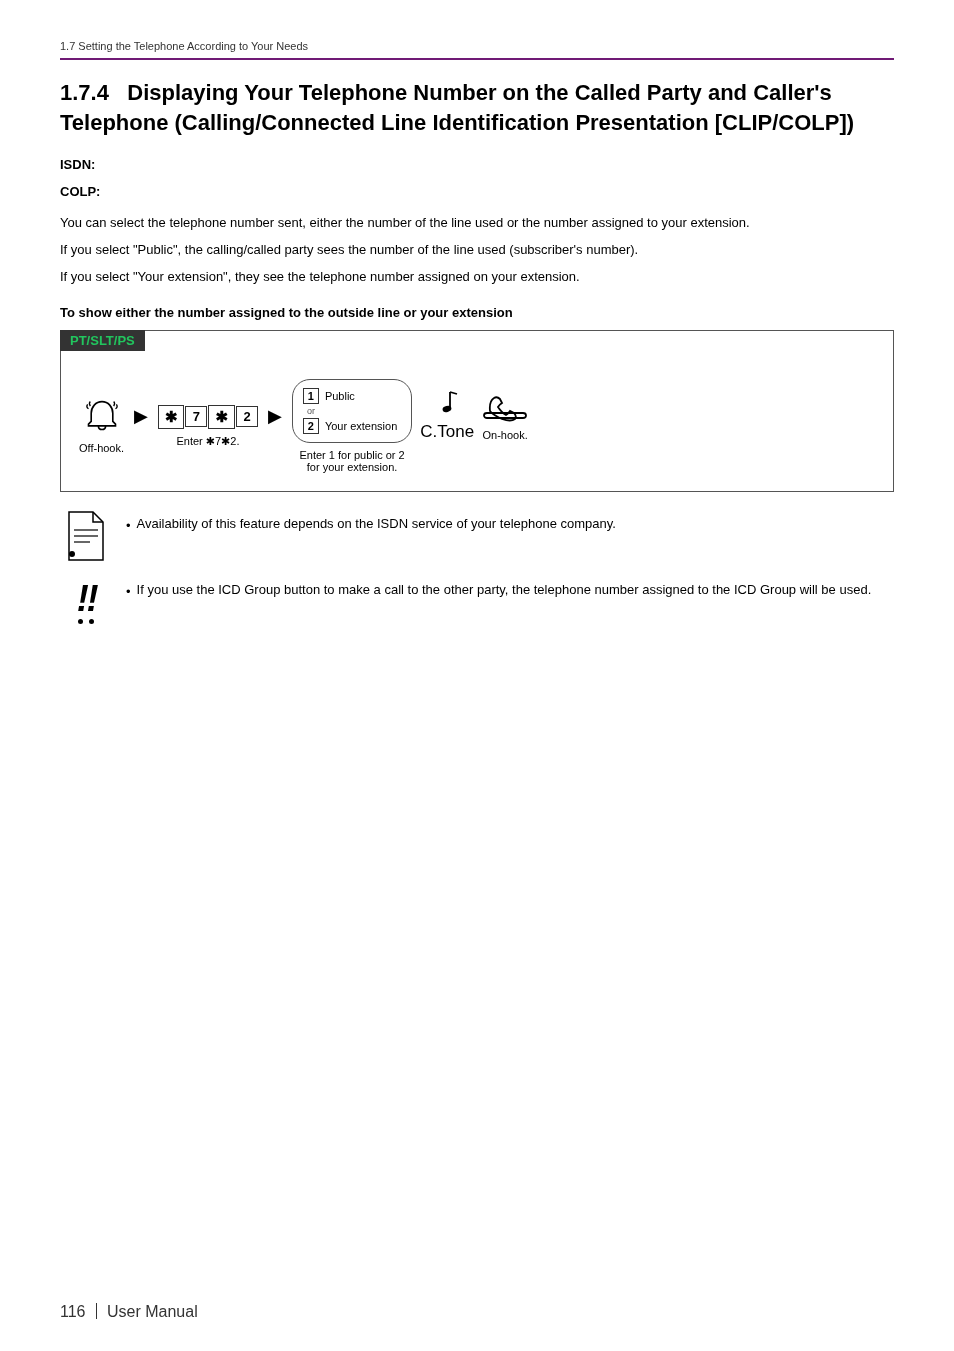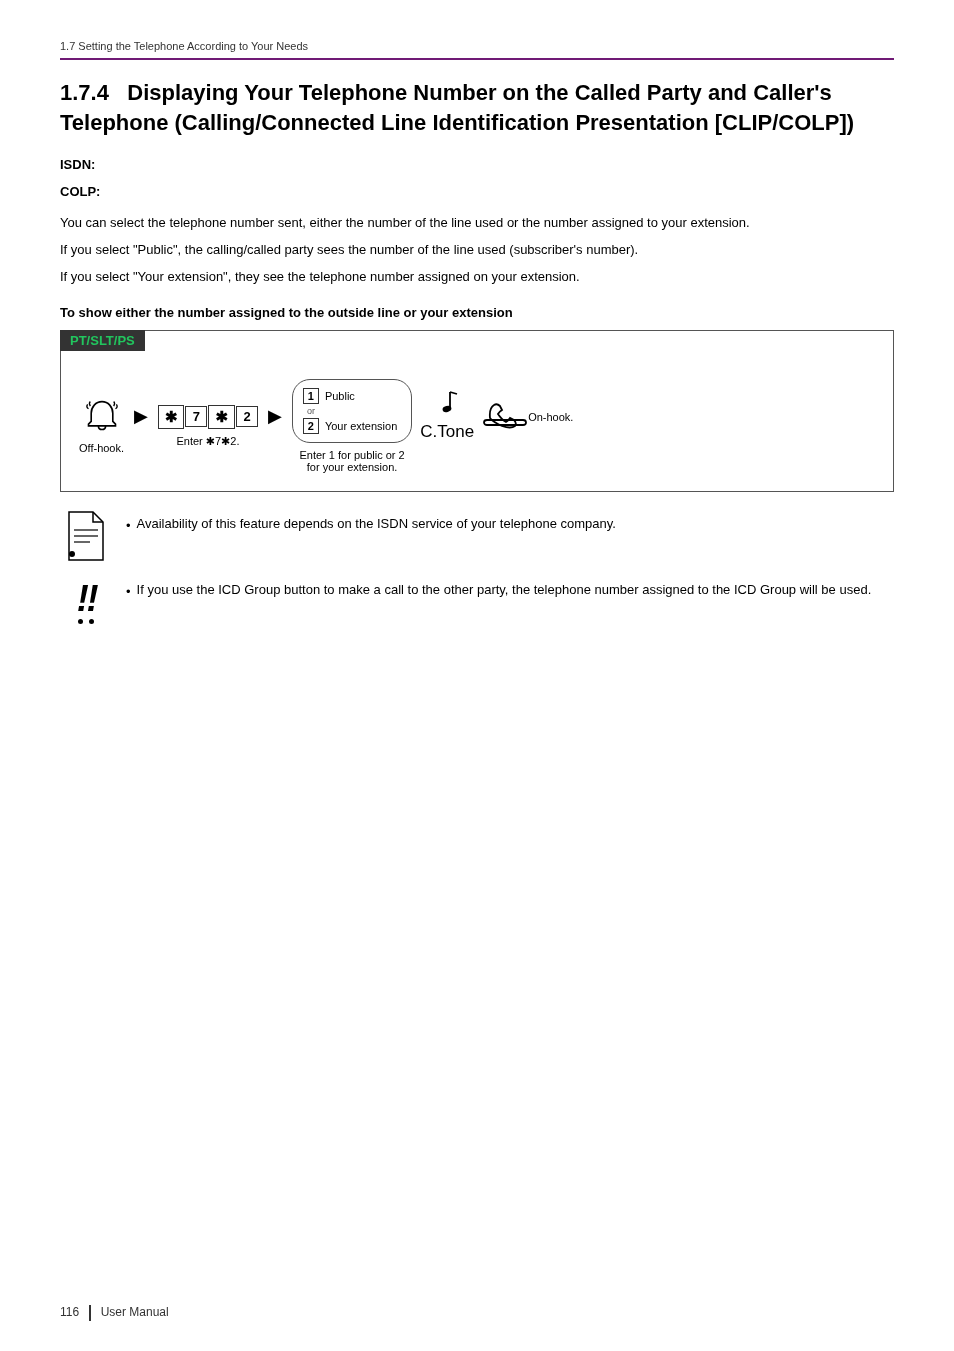--- a/index.html
+++ b/index.html
@@ -139,20 +139,21 @@
       display: flex;
       flex-direction: column;
       align-items: center;
       font-size: 11px;
       margin: 0 8px;
       padding-bottom: 14px;
     }
     
     .onhook-area {
       display: flex;
+      flex-direction: column;
       align-items: center;
       font-size: 11px;
       padding-bottom: 14px;
     }
     
     .note-row {
       display: flex;
       align-items: flex-start;
       margin: 14px 0;
       gap: 14px;
@@ -189,21 +190,21 @@
     .ii-dot {
       width: 5px;
       height: 5px;
       background: #000;
       border-radius: 50%;
     }
     .footer {
       position: absolute;
       bottom: 30px;
       left: 60px;
-      font-size: 12px;
+      font-size: 16px;
       color: #333;
       display: flex;
       align-items: flex-start;
       gap: 10px;
     }
     .footer-divider {
       width: 1.5px;
       height: 16px;
       background: #333;
       display: inline-block;

